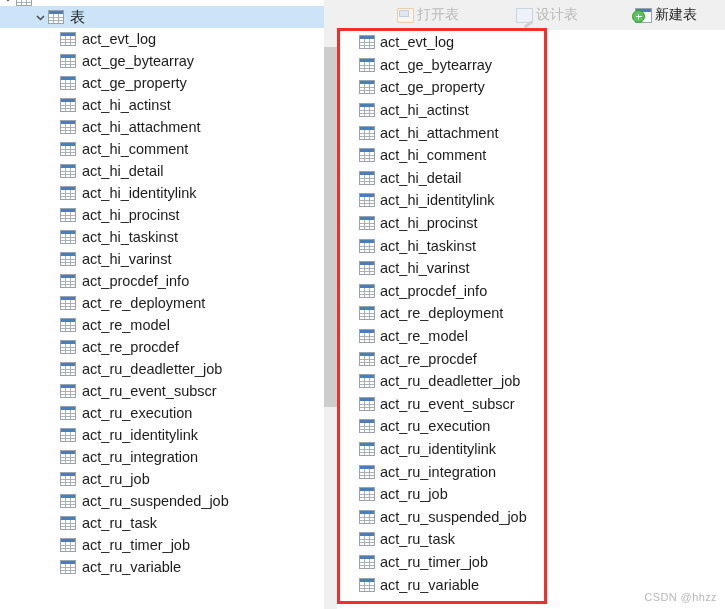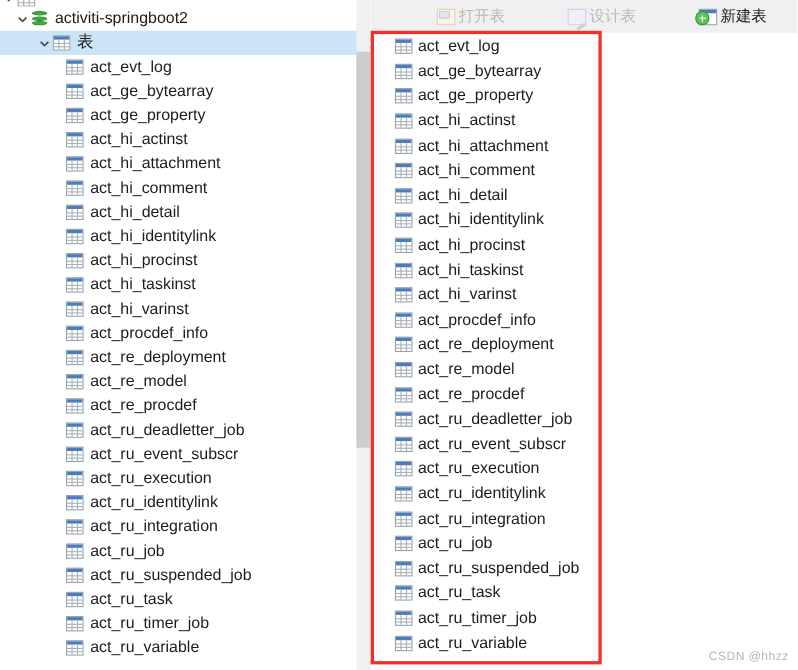--- a/index.html
+++ b/index.html
@@ -277,33 +277,20 @@
               <path d="M2 3.5 L5 6.5 L8 3.5" fill="none" stroke="#5a5a5a" stroke-width="1.4"></path>
             </svg>
         </span>
         <span class="tbl-icon">
             <i class="v1"></i>
             <i class="v2"></i>
             <i class="h2"></i>
           </span>
       </div>
 
-      <div class="tree-row indent-1">
-        <span class="twisty">
-          <svg width="11" height="11" viewBox="0 0 11 11">
-              <path d="M2 4 L5.5 7.5 L9 4" fill="none" stroke="#4a4a4a" stroke-width="1.5"></path>
-            </svg>
-        </span>
-        <span class="db-icon">
-            <i></i>
-            <i></i>
-            <i></i>
-          </span>
-        <span class="tree-label">activiti-springboot2</span>
-      </div>
 
       <div class="tree-row indent-2 selected">
         <span class="twisty">
           <svg width="11" height="11" viewBox="0 0 11 11">
               <path d="M2 4 L5.5 7.5 L9 4" fill="none" stroke="#4a4a4a" stroke-width="1.5"></path>
             </svg>
         </span>
         <span class="tbl-icon">
             <i class="v1"></i>
             <i class="v2"></i>

